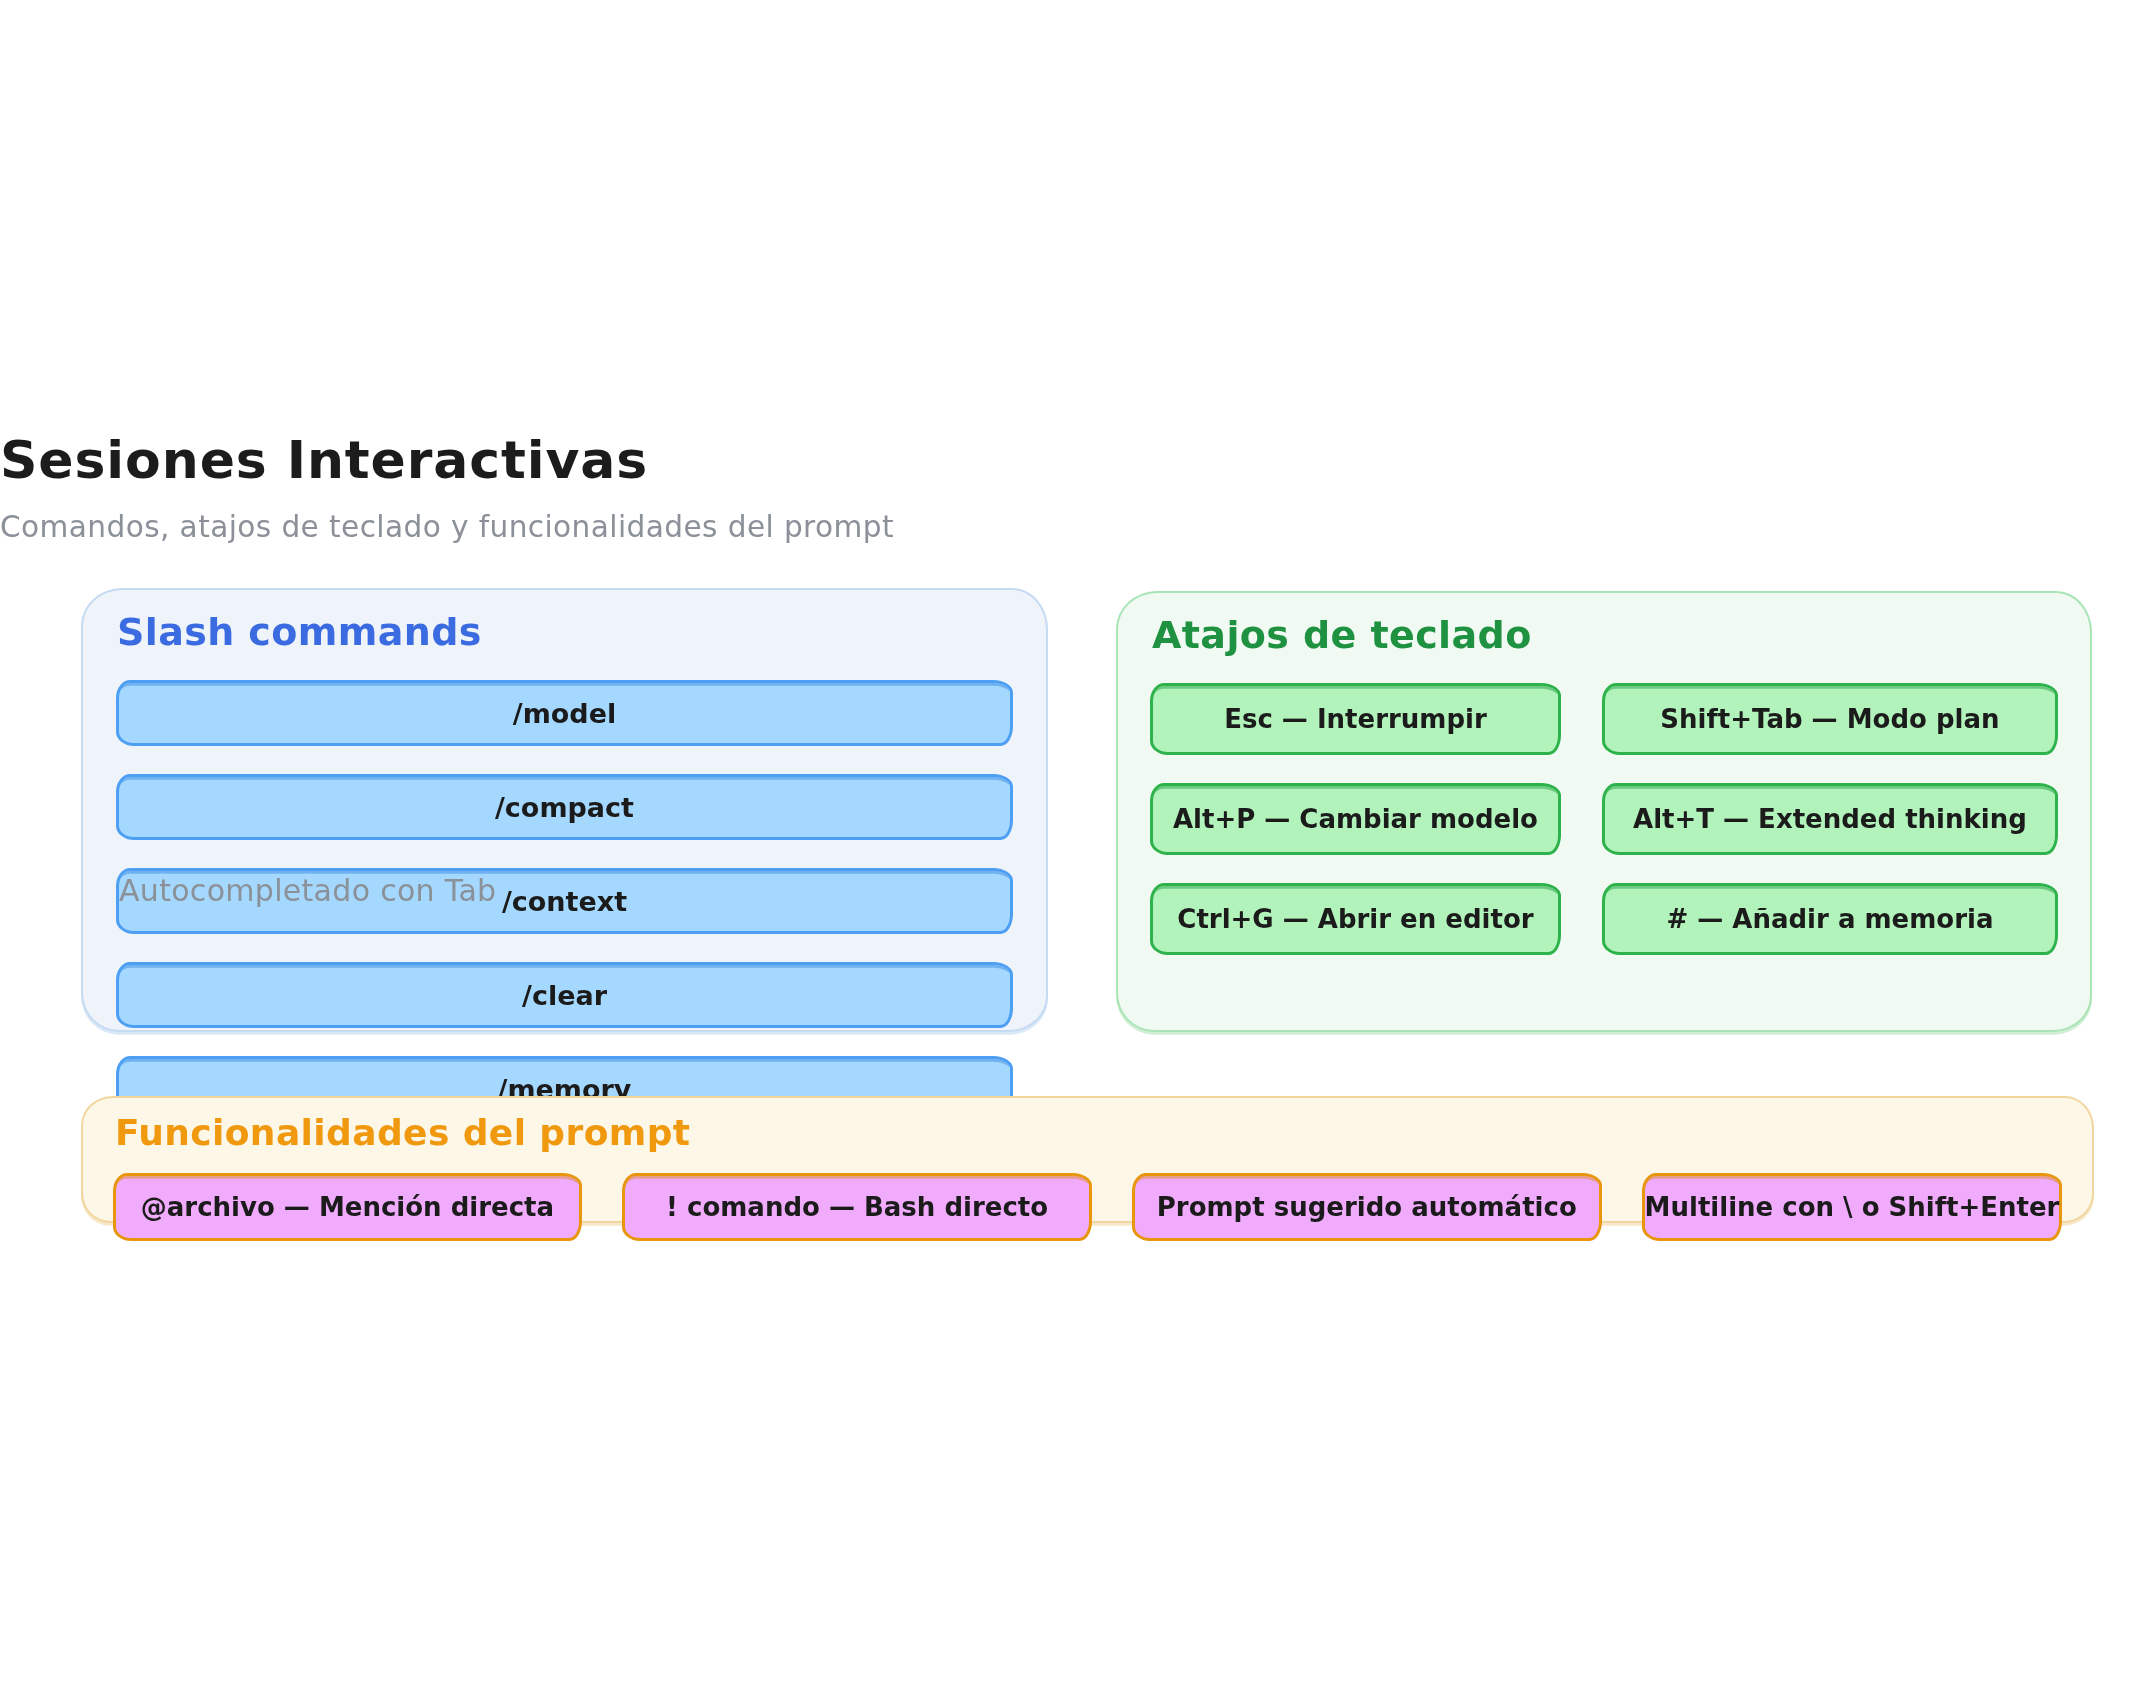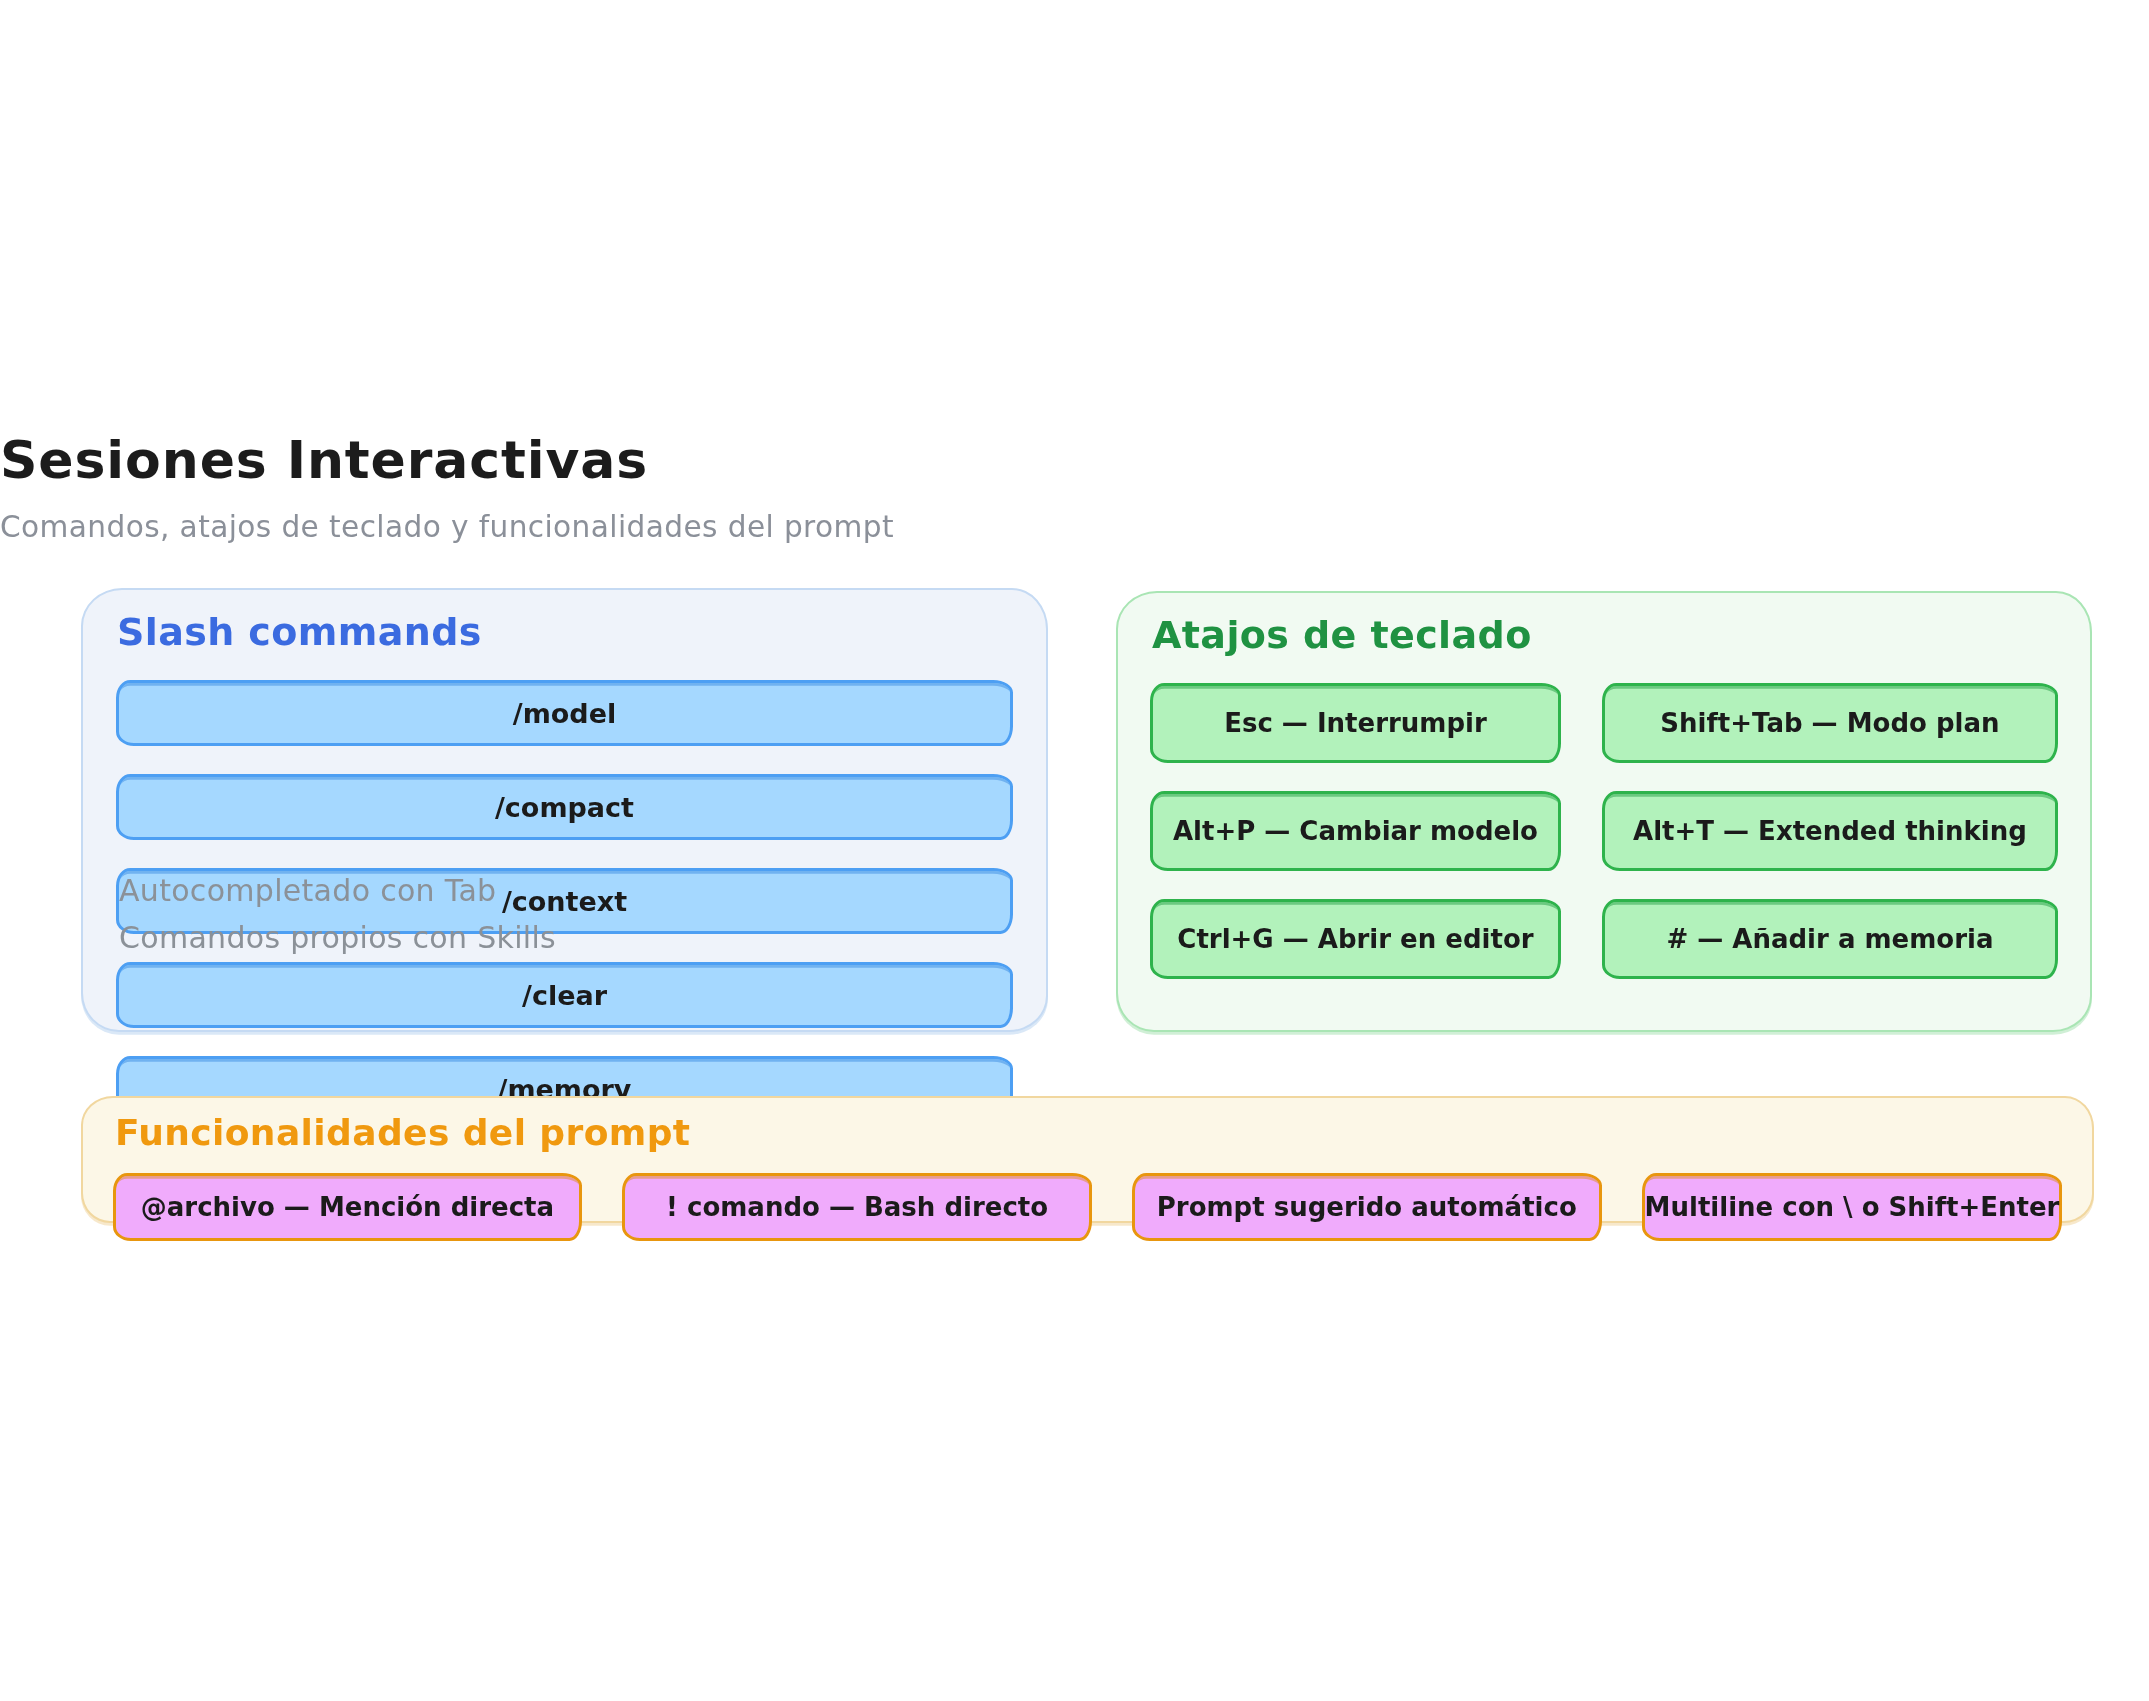--- a/index.html
+++ b/index.html
@@ -107,21 +107,21 @@
 
   .grid-green {
     position: absolute;
     left: 32px; right: 32px; top: 90px;
     display: grid;
     grid-template-columns: 1fr 1.11fr;
     column-gap: 41px;
     row-gap: 28px;
   }
   .grid-green .pill {
-    height: 80px;
+    height: 72px;
     font-size: 26px;
     background: #b2f2bb;
     border: 3.6px solid #2eb34c;
     box-shadow: inset 0 6.3px 0 -3.6px rgba(36, 160, 70, 0.5);
   }
 
   .grid-orange {
     position: absolute;
     left: 29.6px; right: 29.6px; top: 75px;
     display: grid;
@@ -165,21 +165,20 @@
     <div class="grid-blue">
       <div class="pill">/model</div>
       <div class="pill">/compact</div>
       <div class="pill">/context</div>
       <div class="pill">/clear</div>
       <div class="pill">/memory</div>
       <div class="pill">/config</div>
     </div>
     <div class="notes">
       <p>Autocompletado con Tab</p>
-      <p>Comandos propios con Skills</p>
     </div>
   </div>
 
   <div class="panel panel-green">
     <div class="panel-title">Atajos de teclado</div>
     <div class="grid-green">
       <div class="pill">Esc — Interrumpir</div>
       <div class="pill">Shift+Tab — Modo plan</div>
       <div class="pill">Alt+P — Cambiar modelo</div>
       <div class="pill">Alt+T — Extended thinking</div>

